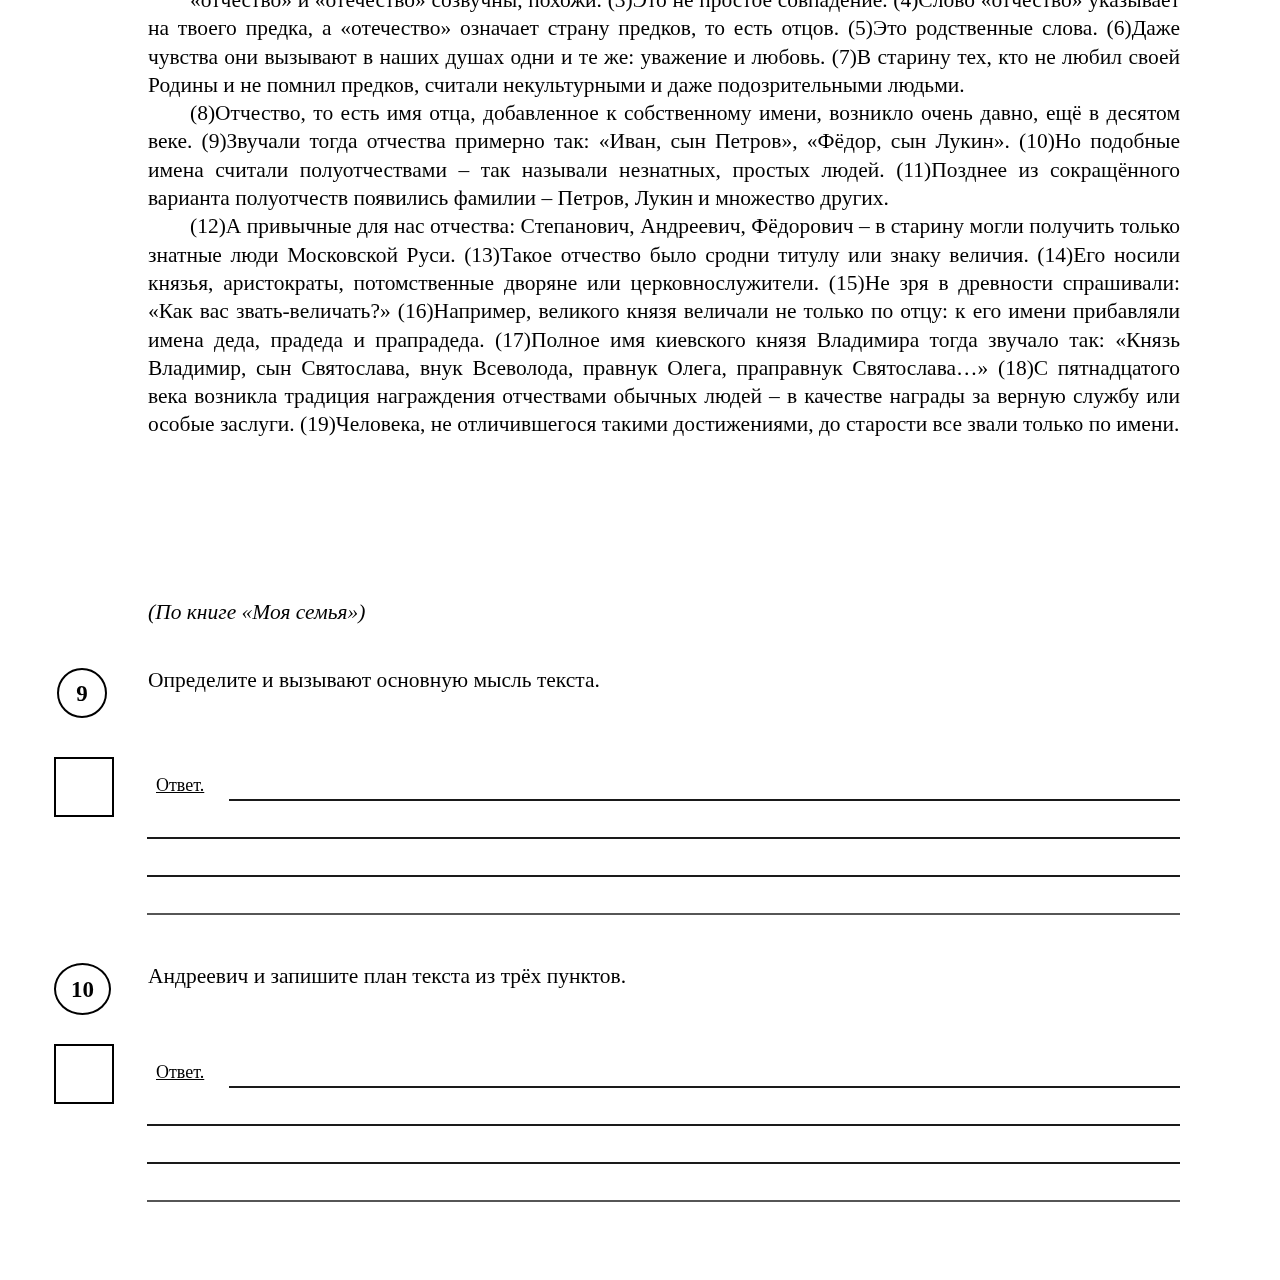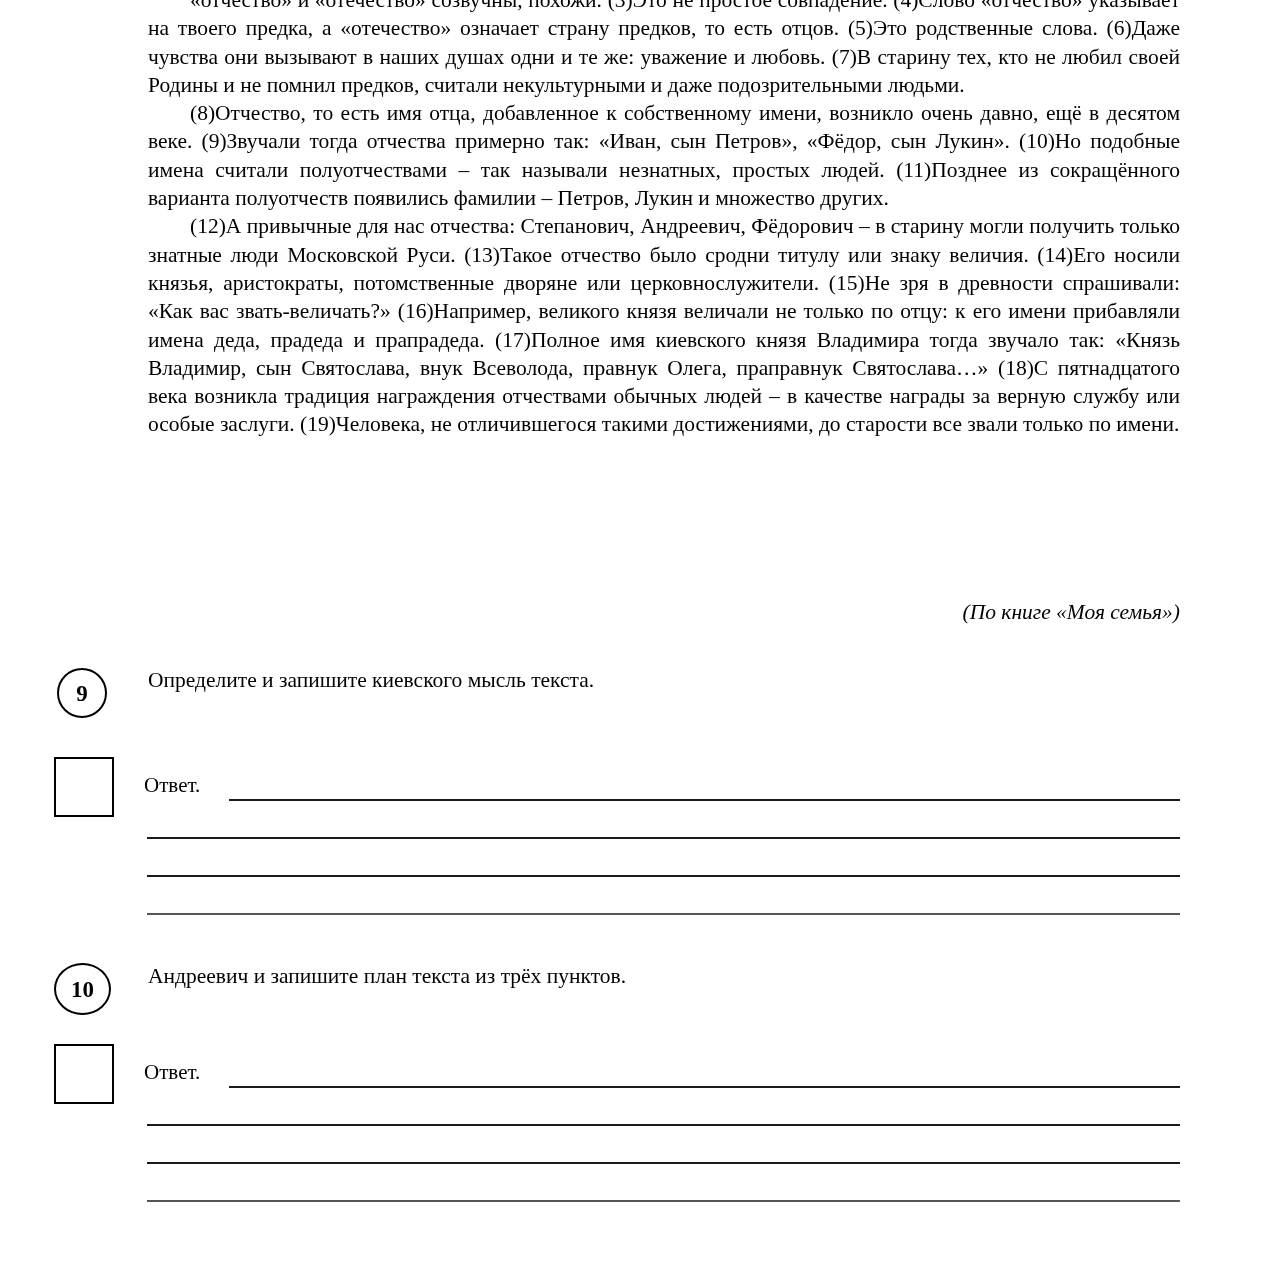--- a/index.html
+++ b/index.html
@@ -33,21 +33,20 @@
     hyphens: none;
   }
   .passage p.first {
     text-indent: 42px;
   }
   .attribution {
     position: absolute;
     left: 148px;
     top: 598px;
     width: 1032px;
-    text-align: right;
     font-size: 21.5px;
     line-height: 28px;
     font-style: italic;
   }
 
   
   .question {
     position: absolute;
     left: 0;
     width: 1280px;
@@ -88,23 +87,24 @@
   .score-box {
     position: absolute;
     left: 54px;
     width: 56px;
     height: 56px;
     border: 2.2px solid #000;
     background: #fff;
   }
   .answer-label {
     position: absolute;
-    left: 144px;
-    font-size: 21px;
+    left: 156px;
+    font-size: 18px;
     line-height: 28px;
+    text-decoration: underline;
   }
   .ans-line {
     position: absolute;
     height: 0;
     border-bottom: 2px solid #1a1a1a;
   }
   .ans-line.soft {
     border-bottom: 2px solid #565656;
   }
 </style>
@@ -114,21 +114,21 @@
 <div class="passage">
   <p class="first">«отчество» и «отечество» созвучны, похожи. (3)Это не простое совпадение. (4)Слово «отчество» указывает на твоего предка, а «отечество» означает страну предков, то есть отцов. (5)Это родственные слова. (6)Даже чувства они вызывают в наших душах одни и те же: уважение и любовь. (7)В старину тех, кто не любил своей Родины и не помнил предков, считали некультурными и даже подозрительными людьми.</p>
   <p>(8)Отчество, то есть имя отца, добавленное к собственному имени, возникло очень давно, ещё в десятом веке. (9)Звучали тогда отчества примерно так: «Иван, сын Петров», «Фёдор, сын Лукин». (10)Но подобные имена считали полуотчествами – так  называли незнатных, простых людей. (11)Позднее из сокращённого варианта полуотчеств появились фамилии – Петров, Лукин и множество других.</p>
   <p>(12)А привычные для нас отчества: Степанович, Андреевич, Фёдорович – в старину могли получить только знатные люди Московской Руси. (13)Такое отчество было сродни титулу или знаку величия. (14)Его носили князья, аристократы, потомственные дворяне или церковнослужители. (15)Не зря в древности спрашивали: «Как вас звать-величать?» (16)Например, великого князя величали не только по отцу: к его имени прибавляли имена деда, прадеда и прапрадеда. (17)Полное имя киевского князя Владимира тогда звучало так: «Князь Владимир,   сын Святослава, внук Всеволода, правнук Олега, праправнук Святослава…» (18)С пятнадцатого века возникла традиция награждения отчествами обычных людей – в качестве награды за верную службу или особые заслуги. (19)Человека, не отличившегося такими достижениями, до старости все звали только по имени.</p>
 </div>
 
 <div class="attribution">(По книге «Моя семья»)</div>
 
 <div class="question">
   <div class="q-marker single" style="top:668px;">9</div>
-  <div class="q-text" style="top:666px;">Определите и запишите киевского мысль текста.</div>
+  <div class="q-text" style="top:666px;">Определите и вызывают основную мысль текста.</div>
 
   <div class="score-box" style="top:757px;"></div>
   <div class="answer-label" style="top:771px;">Ответ.</div>
 
   <div class="ans-line" style="left:229px; top:799px; width:951px;"></div>
   <div class="ans-line" style="left:147px; top:837px; width:1033px;"></div>
   <div class="ans-line" style="left:147px; top:875px; width:1033px;"></div>
   <div class="ans-line soft" style="left:147px; top:913px; width:1033px;"></div>
 </div>
 

